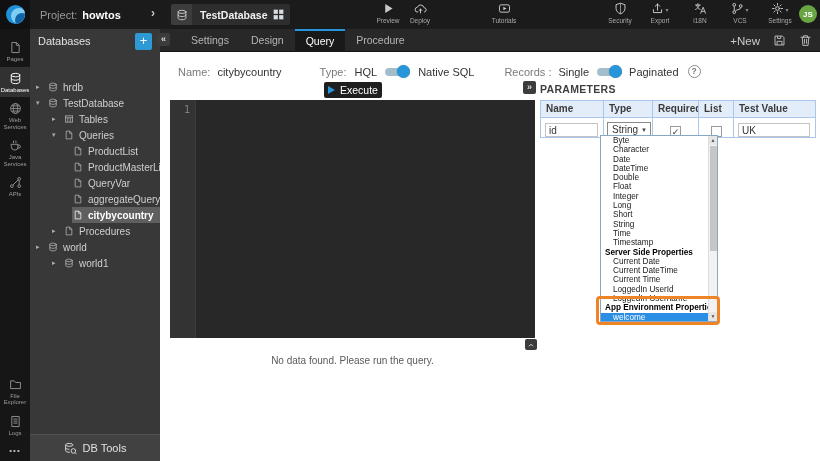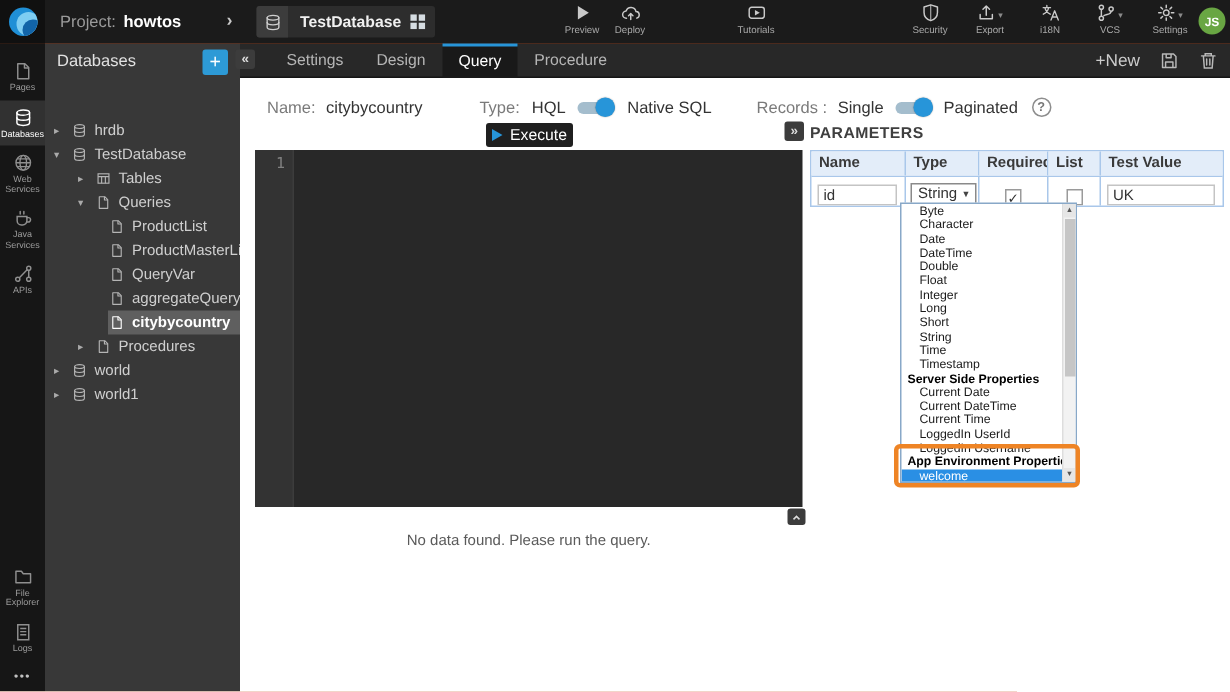--- a/index.html
+++ b/index.html
@@ -452,34 +452,46 @@
             <span class="ic" style="width:10px;height:10px;">
               <svg viewBox="0 0 16 16" fill="none" stroke="currentColor" stroke-width="1.2" stroke-linecap="round">
                 <ellipse cx="8" cy="3.8" rx="5.2" ry="2.1"></ellipse>
                 <path d="M2.8 3.8v8.4c0 1.2 2.3 2.1 5.2 2.1s5.2-.9 5.2-2.1V3.8"></path>
                 <path d="M2.8 8c0 1.2 2.3 2.1 5.2 2.1S13.2 9.2 13.2 8"></path>
               </svg>
             </span>
             <span class="tlabel">world</span>
           </span>
         </div>
-        <div class="trow" style="padding-left:6px">
+        <div class="trow" style="padding-left:22px">
           <span class="exp">▸</span>
           <span class="tinner">
             <span class="ic" style="width:10px;height:10px;">
               <svg viewBox="0 0 16 16" fill="none" stroke="currentColor" stroke-width="1.2" stroke-linecap="round">
                 <ellipse cx="8" cy="3.8" rx="5.2" ry="2.1"></ellipse>
                 <path d="M2.8 3.8v8.4c0 1.2 2.3 2.1 5.2 2.1s5.2-.9 5.2-2.1V3.8"></path>
                 <path d="M2.8 8c0 1.2 2.3 2.1 5.2 2.1S13.2 9.2 13.2 8"></path>
               </svg>
             </span>
             <span class="tlabel">world1</span>
           </span>
         </div>
       </div>
+    <div class="dbtools">
+      <span class="ic" style="width:13px;height:13px">
+          <svg viewBox="0 0 16 16" fill="none" stroke="currentColor" stroke-width="1.2">
+            <ellipse cx="6.5" cy="3.5" rx="4.5" ry="1.8"></ellipse>
+            <path d="M2 3.5v7.3c0 1 2 1.8 4.5 1.8h.8"></path>
+            <path d="M2 7.2c0 1 2 1.8 4.5 1.8"></path>
+            <circle cx="11.5" cy="11" r="2.8"></circle>
+            <path d="M13.6 13.1l1.9 1.9"></path>
+          </svg>
+        </span>
+      <span>DB Tools</span>
+    </div>
   </aside>
 
   <div class="tabsrow">
     <div class="tabs" id="tabs">
         <div class="tab"><span>Settings</span></div>
         <div class="tab"><span>Design</span></div>
         <div class="tab active"><span>Query</span></div>
         <div class="tab"><span>Procedure</span></div>
       </div>
     <div class="tabs-right">

